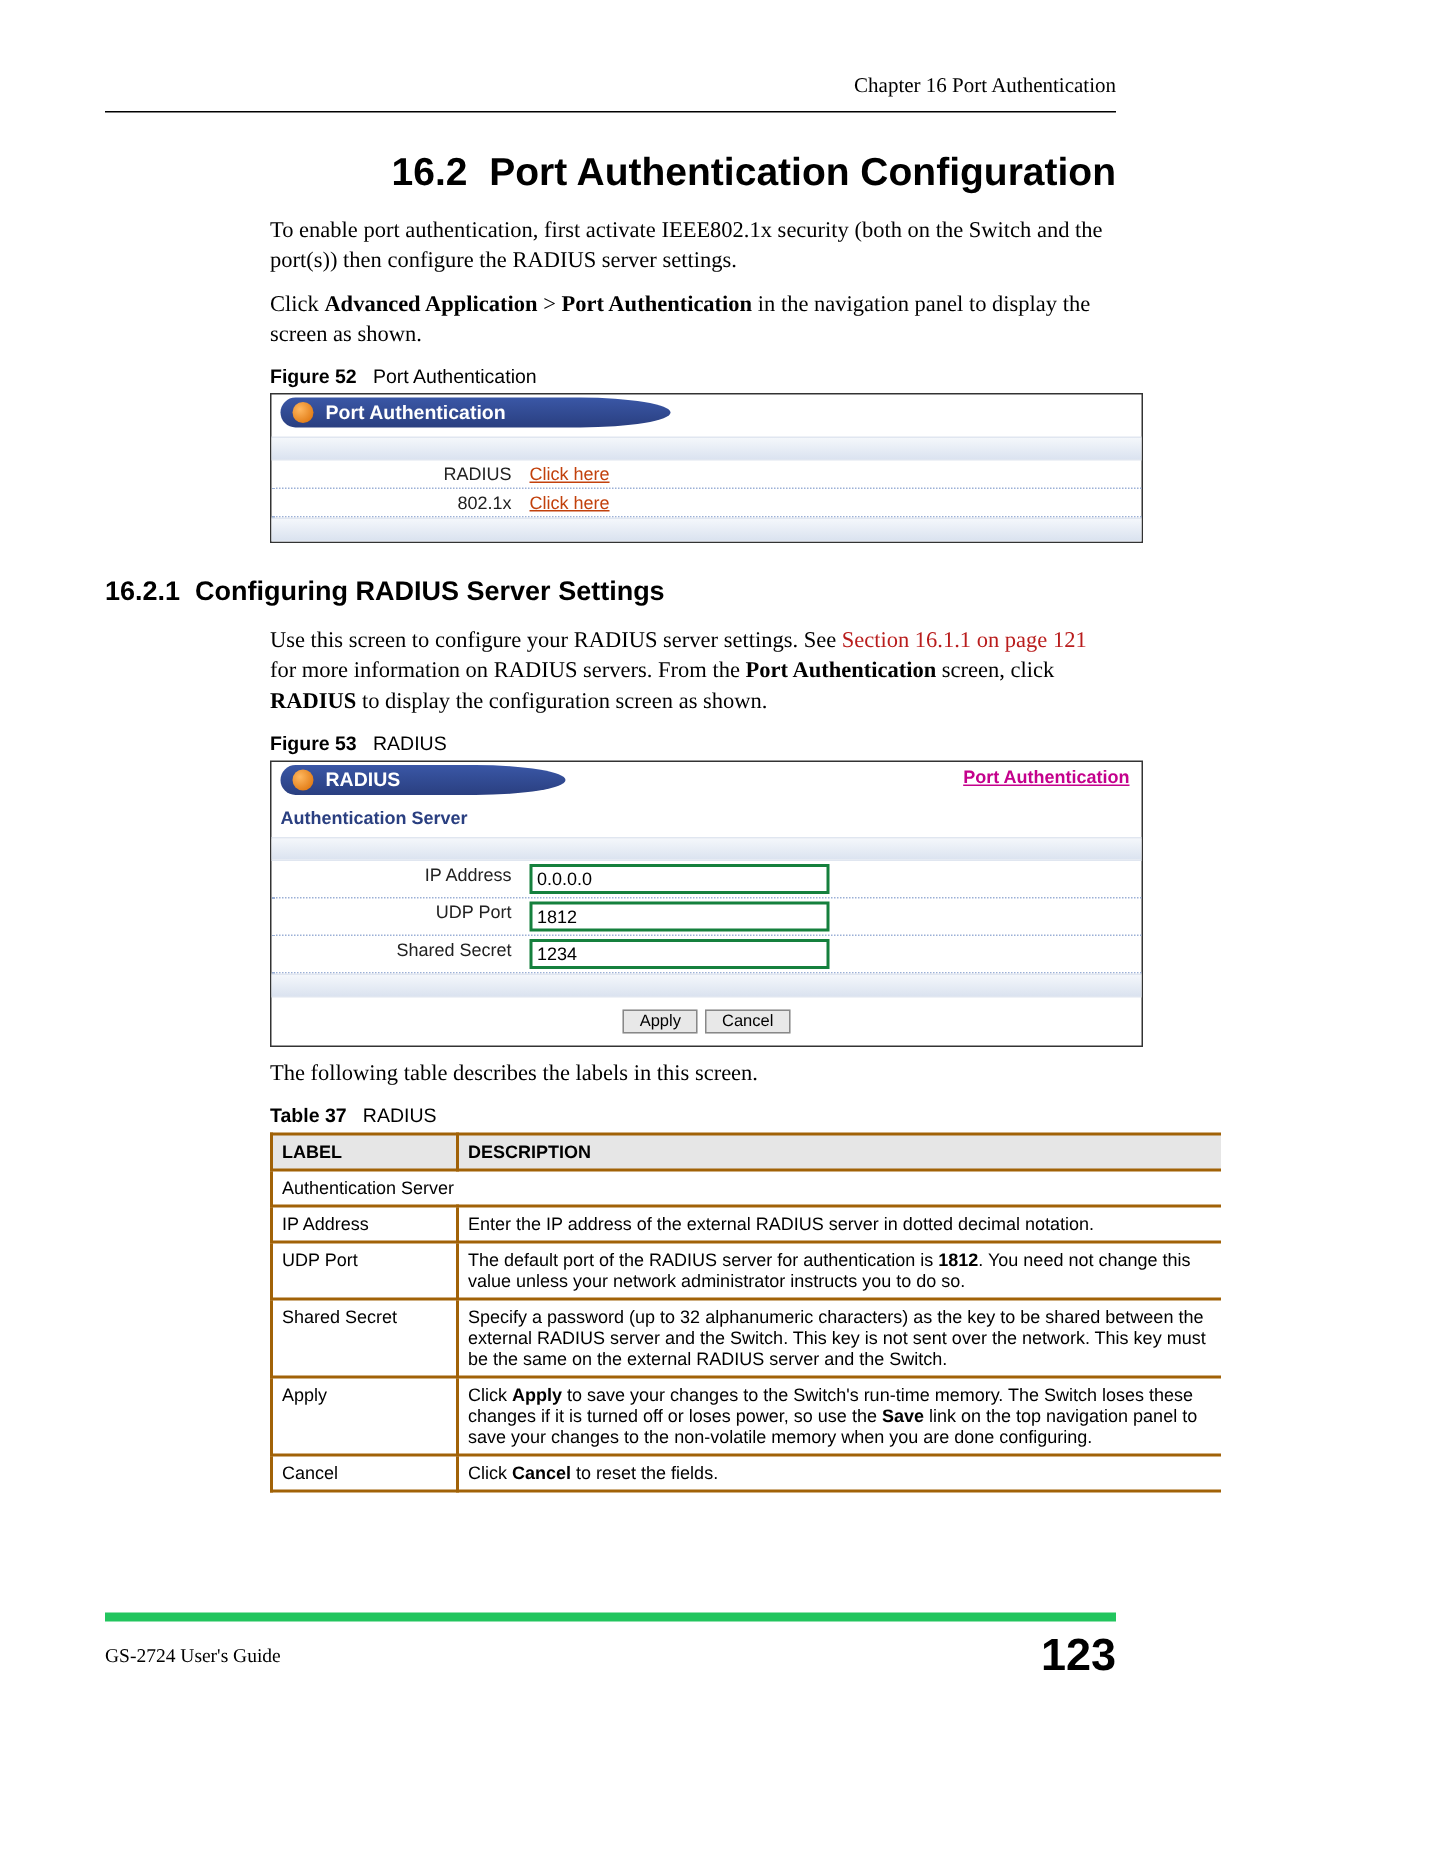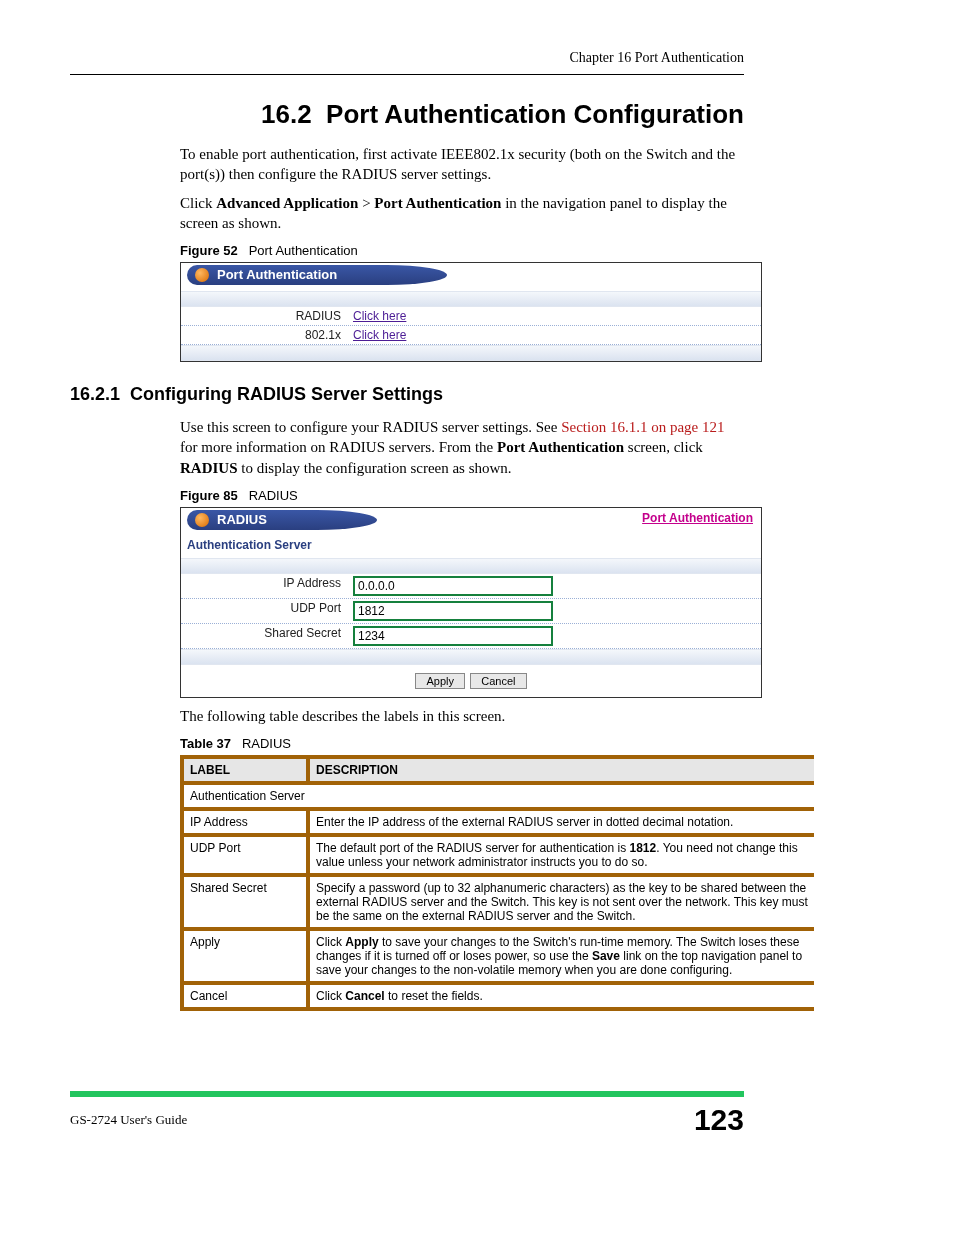--- a/index.html
+++ b/index.html
@@ -74,21 +74,21 @@
     height: 14px;
     border-top: 1px solid #e0e6f0;
     border-bottom: 1px solid #e0e6f0;
   }
   .link-row, .input-row {
     display: flex;
     border-bottom: 1px dotted #9bb0d6;
     padding: 2px 0;
   }
   .link-row .lbl, .input-row .lbl { width: 160px; text-align: right; padding-right: 12px; color: #222; }
-  .link-row .val { color: #4c1d95; text-decoration: underline; }
+  .link-row .val { color: #c2410c; text-decoration: underline; }
   .input-row input {
     font-family: Arial, Helvetica, sans-serif;
     font-size: 12px;
     border: 2px solid #15803d;
     padding: 1px 3px;
     width: 190px;
   }
   .subheader {
     color: #2a3f80;
     font-weight: bold;
@@ -109,21 +109,21 @@
   }
 
   
   table.desc {
     border-collapse: collapse;
     width: 640px;
     font-family: Arial, Helvetica, sans-serif;
     font-size: 12px;
   }
   table.desc th, table.desc td {
-    border: 4px solid #a16207;
+    border: 2px solid #a16207;
     padding: 4px 6px;
     text-align: left;
     vertical-align: top;
   }
   table.desc th {
     background: #e6e6e6;
     font-weight: bold;
     font-variant: small-caps;
     font-size: 12px;
   }
@@ -184,21 +184,21 @@
 <h2 class="subsection">
   <span>16.2.1</span>&nbsp;&nbsp;<span>Configuring RADIUS Server Settings</span>
 </h2>
 
 <div class="body-indent">
   <p>
     <span>Use this screen to configure your RADIUS server settings. See </span><a class="xref" href="#">Section 16.1.1 on page 121</a><span> for more information on RADIUS servers. From the </span><b>Port Authentication</b><span> screen, click </span><b>RADIUS</b><span> to display the configuration screen as shown.</span>
   </p>
 
   <div class="fig-caption">
-    <b>Figure 85</b>&nbsp;&nbsp;&nbsp;<span>RADIUS</span>
+    <b>Figure 53</b>&nbsp;&nbsp;&nbsp;<span>RADIUS</span>
   </div>
 
   <div class="screenshot">
     <div class="tab-bar">
       <div class="tab-shape short">
         <span class="tab-dot"></span>
         <span class="tab-text">RADIUS</span>
       </div>
       <span class="tab-right-link">Port Authentication</span>
     </div>

